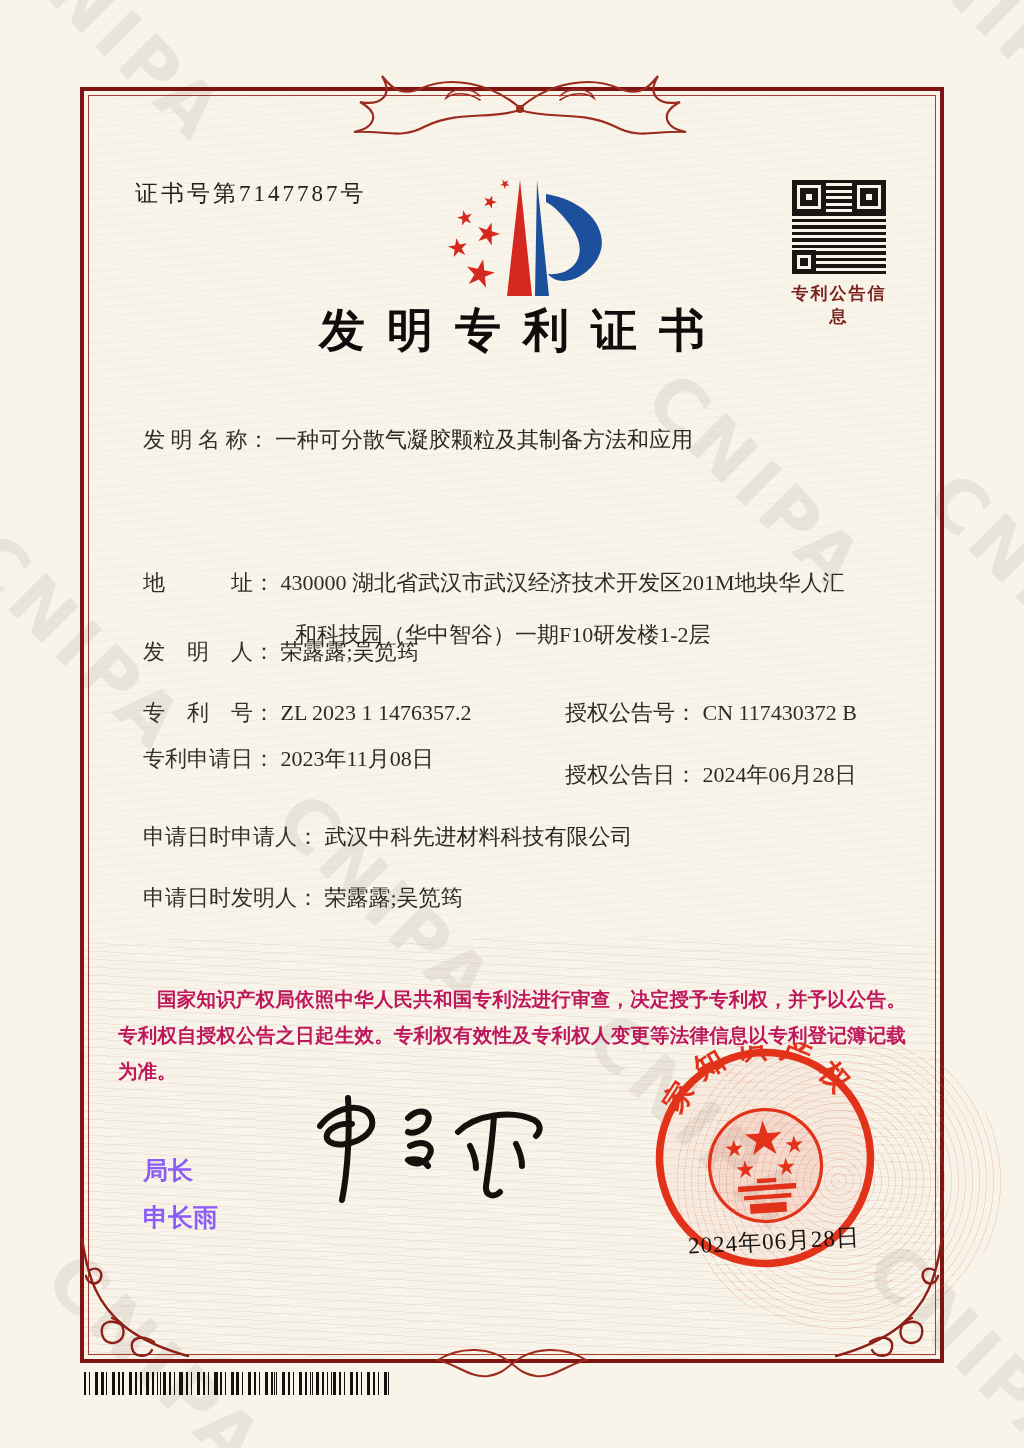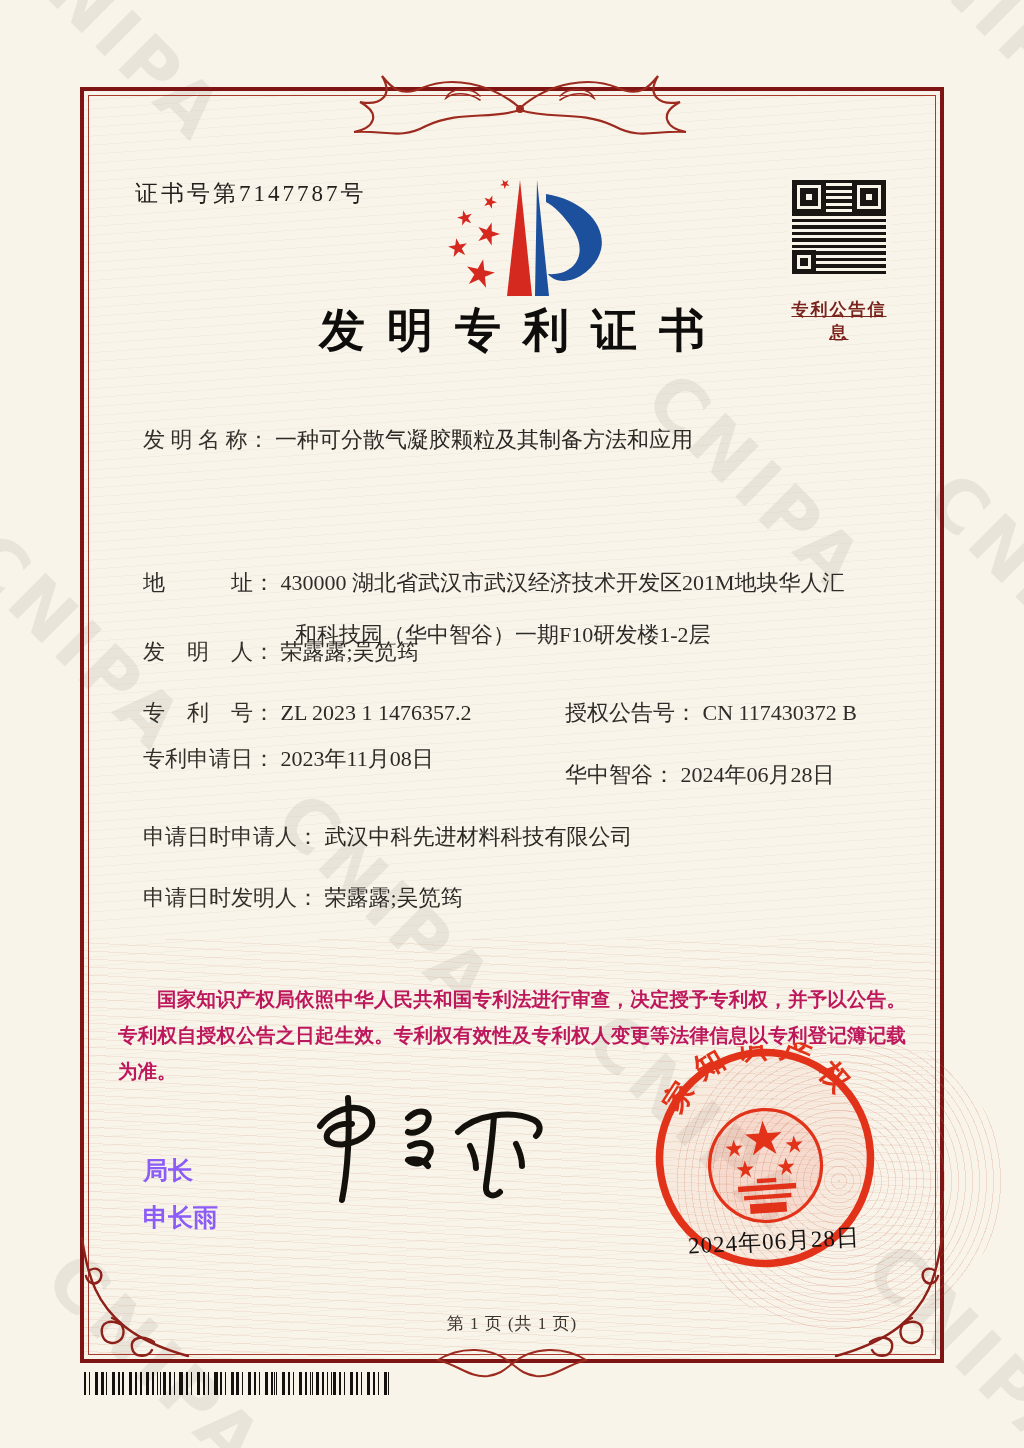--- a/index.html
+++ b/index.html
@@ -68,22 +68,22 @@
   }
   .qr:before,.qr:after,.qr .eye {
     content:""; position:absolute; width:24px; height:24px;
     border:5px solid #191512; background:#f8f4ea;
   }
   .qr:before { left:0; top:0; }
   .qr:after { right:0; top:0; }
   .qr .eye { left:0; bottom:0; }
   .qr:before,.qr:after,.qr .eye { box-shadow:inset 0 0 0 3px #f8f4ea, inset 0 0 0 9px #191512; }
   .qr-caption {
-    margin-top:24px; font-size:17px; letter-spacing:2px;
-    color:#7a231c; font-weight:bold;text-decoration:underline;
+    margin-top:8px; font-size:17px; letter-spacing:2px;
+    color:#7a231c; font-weight:bold;
   }
   .doc-title {
     position:absolute; left:0; right:0; top:300px;
     text-align:center; font-size:46px; font-weight:bold;
     letter-spacing:22px; text-indent:22px; color:#0f0d0b;
   }
   .row { position:absolute; left:143px; font-size:22px; color:#34302b; white-space:nowrap; }
   .row .lab { display:inline-block; color:#34302b; }
   .row .val { color:#2c2925; }
   .col2 { position:absolute; left:565px; font-size:22px; white-space:nowrap; }
@@ -226,21 +226,21 @@
   <div class="col2" style="top:698px;">
     <span class="lab">授权公告号：</span>
     <span class="val">CN 117430372 B</span>
   </div>
 
   <div class="row" style="top:744px;">
     <span class="lab">专利申请日：</span>
     <span class="val">2023年11月08日</span>
   </div>
   <div class="col2" style="top:760px;">
-    <span class="lab">华中智谷：</span>
+    <span class="lab">授权公告日：</span>
     <span class="val">2024年06月28日</span>
   </div>
 
   <div class="row" style="top:822px;">
     <span class="lab">申请日时申请人：</span>
     <span class="val">武汉中科先进材料科技有限公司</span>
   </div>
 
   <div class="row" style="top:883px;">
     <span class="lab">申请日时发明人：</span>
@@ -288,16 +288,15 @@
         <path d="M124,106 L126,112 L132,112 L127,116 L129,122 L124,118 L119,122 L121,116 L116,112 L122,112 Z"></path>
         <rect x="78" y="130" width="54" height="5"></rect>
         <rect x="83" y="139" width="44" height="4"></rect>
         <rect x="88" y="147" width="34" height="9"></rect>
         <rect x="96" y="124" width="18" height="4"></rect>
       </g>
     </g>
   </svg>
   <div class="seal-date">2024年06月28日</div>
 
-  <div class="footer-page">第 1 页 (共 1 页)</div>
   <div class="barcode"></div>
 
 </div>
 
 </body></html>

